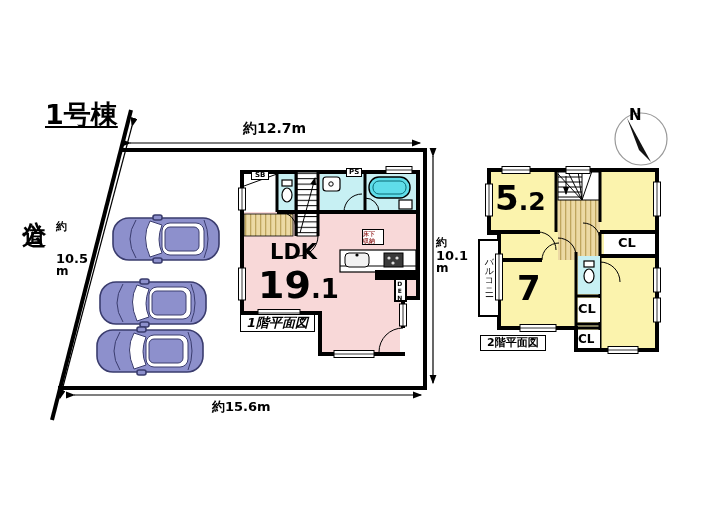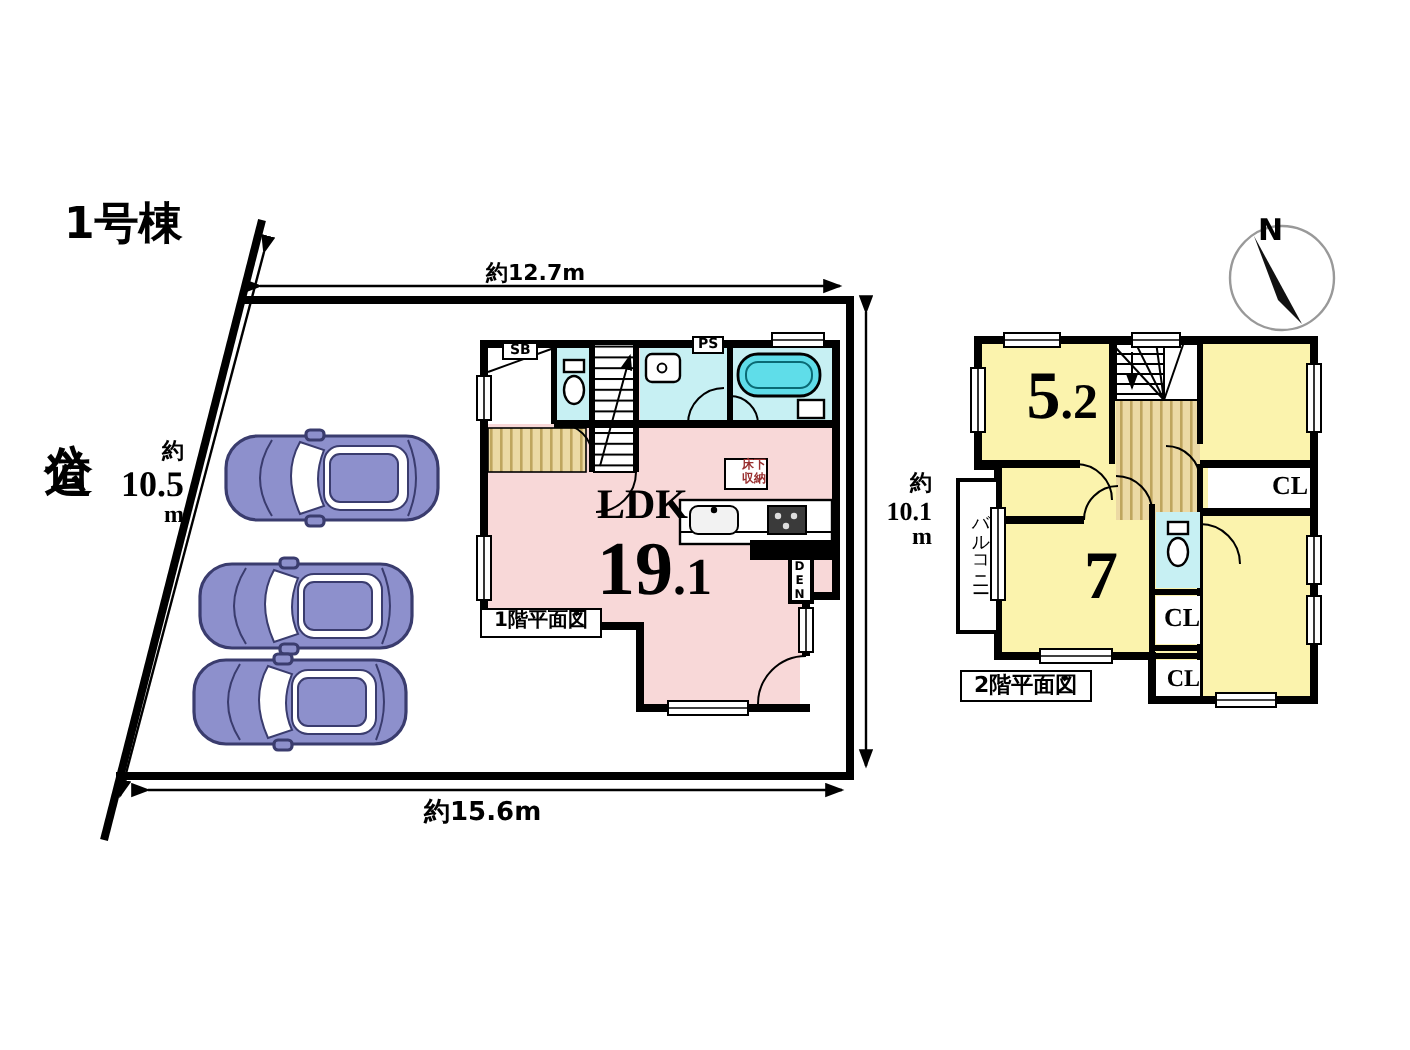--- a/index.html
+++ b/index.html
@@ -1,21 +1,21 @@
 <!DOCTYPE html>
 <html style="--ldk-pink: #f8d8d8; --room-yellow: #fbf3ad; --wet-cyan: #c7f0f3; --tub-cyan: #5fdde9; --floor-tan: #ecd9a4; --stripe-tan: #bfa55e; --car-body: #8d90cc; --car-outline: #3a3c6e; --wall-black: #000000;"><head>
 <meta charset="utf-8">
 <style>
   html,body{margin:0;padding:0;background:#fff;}
   .canvas{position:relative;width:705px;height:525px;background:#ffffff;overflow:hidden;
           font-family:"DejaVu Sans","Liberation Sans",sans-serif;color:#000;}
   svg{position:absolute;left:0;top:0;}
   .lbl{position:absolute;white-space:nowrap;line-height:1.05;}
   .b{font-weight:bold;}
-  .ctr{text-align:right;font-family:Liberation Serif, serif;}
+  .ctr{text-align:left;}
   .vtext{writing-mode:vertical-rl;text-orientation:upright;}
   .boxlbl{background:#fff;border:1px solid #000;}
   
   .wall{stroke:#000;fill:none;}
   .w4{stroke-width:4;} .w3{stroke-width:3;}
   .fill-pink{fill:var(--ldk-pink);} .fill-yellow{fill:var(--room-yellow);}
   .fill-cyan{fill:var(--wet-cyan);} .fill-tub{fill:var(--tub-cyan);}
   .fill-white{fill:#fff;}
   .outline4{stroke:#000;stroke-width:4;}
   .thin{stroke:#000;stroke-width:1;fill:none;}
@@ -219,31 +219,31 @@
           <line x1="608" y1="350" x2="638" y2="350" class="winline"></line>
       </g>
     </g>
 
     <g>
       <circle cx="641" cy="139" r="26" fill="#fff" stroke="#999" stroke-width="1.2"></circle>
       <polygon points="627,118 651,162 639,150" fill="#111"></polygon>
     </g>
   </svg>
 
-  <div class="lbl b" style="left:32px;top:101px;font-size:22px;">1号棟</div>
+  <div class="lbl b" style="left:45px;top:101px;font-size:27px;text-decoration:underline;">1号棟</div>
 
   <div class="lbl b vtext" style="left:21px;top:203px;font-size:24px;letter-spacing:2px;">公道</div>
 
   <div class="lbl b ctr" style="left:56px;top:221px;width:36px;">
     <span style="display:block;font-size:11px;">約</span>
-    <span style="display:block;font-size:18px;">10.5</span>
+    <span style="display:block;font-size:13px;margin-top:19px;">10.5</span>
     <span style="display:block;font-size:12px;">m</span>
   </div>
 
-  <div class="lbl b" style="left:243px;top:131px;font-size:11px;">約12.7m</div>
+  <div class="lbl b" style="left:243px;top:121px;font-size:14px;">約12.7m</div>
 
   <div class="lbl b ctr" style="left:436px;top:237px;width:30px;">
     <span style="display:block;font-size:11px;">約</span>
     <span style="display:block;font-size:13px;">10.1</span>
     <span style="display:block;font-size:12px;">m</span>
   </div>
 
   <div class="lbl b" style="left:212px;top:400px;font-size:13px;">約15.6m</div>
 
   <div class="lbl b" style="left:629px;top:108px;font-size:15px;">N</div>
@@ -256,21 +256,21 @@
     <span style="display:block;">収納</span>
   </div>
 
   <div class="lbl vtext" style="left:396px;top:280px;font-size:6px;font-weight:bold;">DEN</div>
 
   <div class="lbl b ctr" style="left:270px;top:241px;width:74px;font-size:21px;">LDK</div>
   <div class="lbl b ctr" style="left:258px;top:266px;width:98px;">
     <span style="font-size:38px;">19</span><span style="font-size:26px;">.1</span>
   </div>
 
-  <div class="lbl b boxlbl" style="left:240px;top:304px;font-size:10px;padding:1px 6px;">1階平面図</div>
+  <div class="lbl b boxlbl" style="left:240px;top:314px;font-size:13px;padding:1px 6px;font-style:italic;">1階平面図</div>
 
   <div class="lbl b ctr" style="left:495px;top:181px;width:54px;">
     <span style="font-size:34px;">5</span><span style="font-size:25px;">.2</span>
   </div>
   <div class="lbl b ctr" style="left:517px;top:271px;width:42px;">
     <span style="font-size:34px;">7</span><span style="font-size:25px;"></span>
   </div>
 
   <div class="lbl b ctr" style="left:618px;top:236px;width:36px;font-size:13px;">CL</div>
   <div class="lbl b ctr" style="left:578px;top:302px;width:22px;font-size:13px;">CL</div>

